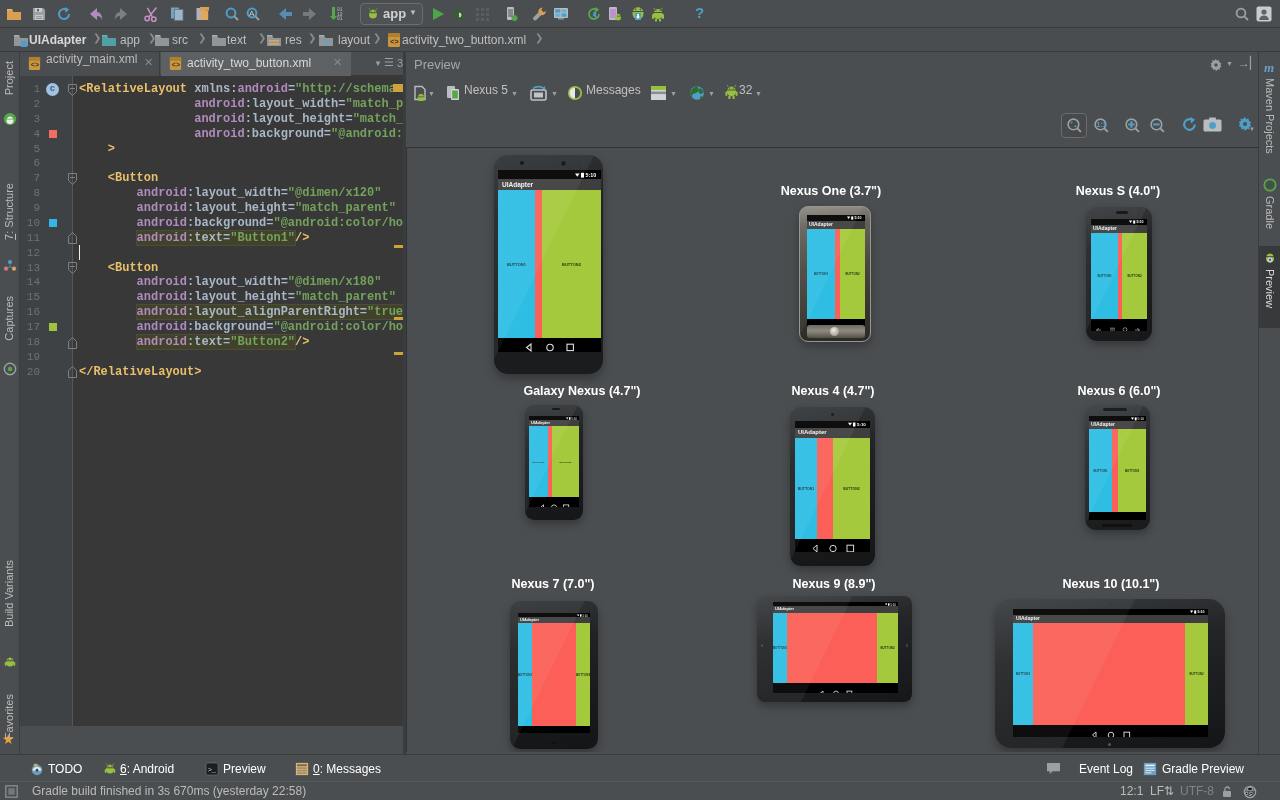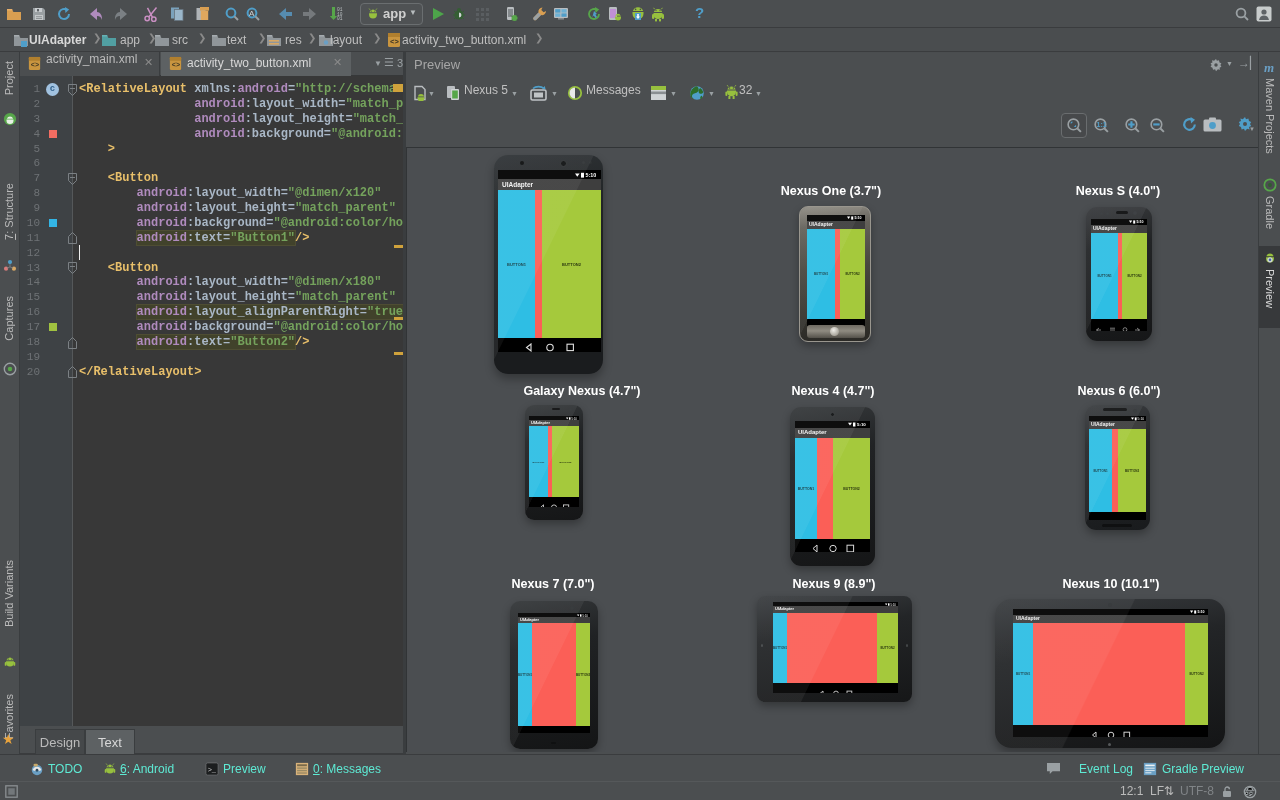--- a/index.html
+++ b/index.html
@@ -50,21 +50,21 @@
   .c1 { background:#2EBEE4; position:relative; }
   .cm { background:#FB5F57; position:relative; }
   .c2 { background:#A5C93C; position:relative; flex:1; }
   .nv { position:relative; background:#000; color:#e8e8e8; text-align:center; }
   .blabel { position:absolute; top:50%; left:50%; transform:translate(-50%,-50%); color:#143a40; font-weight:bold; }
   .c2 .blabel { color:#2c3a10; }
   .refl { position:absolute; left:0; top:0; right:0; bottom:0; border-radius:inherit;
           background:linear-gradient(116deg, rgba(255,255,255,0.055) 46%, rgba(255,255,255,0) 46.5%); pointer-events:none; }
 
   
-  #botbar { left:0; top:754px; width:1280px; height:27px; background:#4B4E50; border-top:1px solid #3a3c3e; color:#5eead4; font-size:12px; }
+  #botbar { left:0; top:754px; width:1280px; height:27px; background:#4B4E50; border-top:1px solid #3a3c3e; color:#ffffff; font-size:12px; }
   #statusbar { left:0; top:781px; width:1280px; height:19px; background:#4B4E50; border-top:1px solid #55585a; color:#bbbbbb; font-size:12px; }
   .bitem { position:absolute; top:6px; height:16px; line-height:16px; }
   .sitem { position:absolute; top:2px; height:15px; line-height:15px; }
 </style>
 </head>
 <body>
 <div id="root">
 
   <div class="abs" id="toolbar">
     <svg class="ticon" style="left:6px" viewBox="0 0 16 16">
@@ -235,21 +235,21 @@
         <rect x="3" y="8" width="10" height="1.6" fill="#D8A865"></rect>
         <rect x="3" y="11" width="10" height="1.6" fill="#D8A865"></rect>
       </svg>
     <span class="crumb" style="left:285px">res</span>
     <span class="chev" style="left:308px">❯</span>
     <svg class="crumb" style="left:318px" width="16" height="16" viewBox="0 0 16 16">
         <path fill="#90969a" d="M1 4h5l1.5 2H15v8H1z"></path>
         <path fill="#a6acb0" d="M1 3h5l1 1.5H1z"></path>
         <circle cx="8" cy="10.5" r="2.2" fill="#6a9fc4"></circle>
       </svg>
-    <span class="crumb" style="left:330px">layout</span>
+    <span class="crumb" style="left:338px">layout</span>
     <span class="chev" style="left:373px">❯</span>
     <svg class="crumb" style="left:386px" width="16" height="16" viewBox="0 0 16 16">
         <rect x="2" y="1" width="12" height="14" rx="1.5" fill="#C9953F"></rect>
         <rect x="2" y="1" width="12" height="4" fill="#b07f2e"></rect>
         <text x="4" y="11.6" font-size="7.4" fill="#3d3524" font-family="Liberation Mono" font-weight="bold">&lt;&gt;</text>
       </svg>
     <span class="crumb" style="left:402px">activity_two_button.xml</span>
     <span class="chev" style="left:535px">❯</span>
   </div>
 
@@ -377,24 +377,20 @@
         <span class="hl"><span class="ns">android</span>:text=<span class="str">"Button2"</span></span><span class="tag">/&gt;</span>
 
 <span class="tag">&lt;/RelativeLayout&gt;</span></div>
 
     <div class="abs" style="left:59px;top:169px;width:1px;height:15px;background:#eeeeee;"></div>
 
     <div class="abs" style="left:373px;top:8px;width:10px;height:8px;background:#CFA23C;"></div>
     <div class="abs" style="left:374px;top:169px;width:9px;height:3px;background:#CFA23C;"></div>
     <div class="abs" style="left:374px;top:241px;width:9px;height:3px;background:#CFA23C;"></div>
     <div class="abs" style="left:374px;top:276px;width:9px;height:3px;background:#CFA23C;"></div>
-  </div>
-  <div class="abs" id="dtbar">
-    <div class="dtab" style="left:15px;width:50px;background:#45484A;border:1px solid #3a3d3f;border-bottom:none;">Design</div>
-    <div class="dtab" style="left:65px;width:50px;background:#5D6163;border:1px solid #3a3d3f;border-bottom:none;color:#d8d8d8;">Text</div>
   </div>
 
   <div class="abs" style="left:403px;top:52px;width:3px;height:702px;background:#3a3d3f;"></div>
 
   <div class="abs" id="pvheader">
     <span class="abs" style="left:8px;top:4px;font-size:13px;color:#a6a6a6;">Preview</span>
     <svg class="abs" style="left:803px;top:5px" width="14" height="14" viewBox="0 0 16 16">
         <path fill="#9aa0a3" d="M8 1l1 2.2 2.4-.6.6 2.4L14.2 6 13 8l1.2 2-2.2 1 .6 2.4-2.4-.6L8 15l-1-2.2-2.4.6-.6-2.4L1.8 10 3 8 1.8 6l2.2-1-.6-2.4 2.4.6z"></path>
         <circle cx="8" cy="8" r="2" fill="#4B4E50"></circle>
       </svg>
@@ -818,20 +814,21 @@
         <rect x="2.6" y="9" width="10.8" height="1.4" fill="#cfe0ea"></rect>
         <rect x="2.6" y="11.6" width="7" height="1.4" fill="#cfe0ea"></rect>
       </svg>
     <span class="bitem" style="left:1162px">Gradle Preview</span>
   </div>
   <div class="abs" id="statusbar">
     <svg class="abs" style="left:5px;top:3px" width="13" height="13" viewBox="0 0 16 16">
         <rect x="1" y="1" width="14" height="14" fill="none" stroke="#8a8f92" stroke-width="1.6"></rect>
         <rect x="4" y="4" width="8" height="8" fill="#73787b"></rect>
       </svg>
+    <span class="sitem" style="left:32px">Gradle build finished in 3s 670ms (yesterday 22:58)</span>
     <span class="sitem" style="left:1120px">12:1</span>
     <span class="sitem" style="left:1150px">LF⇅</span>
     <span class="sitem" style="left:1180px;color:#808487">UTF-8</span>
     <svg class="abs" style="left:1222px;top:4px" width="11" height="12" viewBox="0 0 11 12">
         <rect x="1" y="5" width="8" height="6" rx="1" fill="#9aa0a3"></rect>
         <path fill="none" stroke="#9aa0a3" stroke-width="1.3" d="M3 5V3.2a2.2 2.2 0 0 1 4.4 0"></path>
       </svg>
     <svg class="abs" style="left:1243px;top:3px" width="14" height="14" viewBox="0 0 16 16">
         <circle cx="8" cy="8" r="6.5" fill="none" stroke="#9aa0a3" stroke-width="1.4"></circle>
         <path stroke="#9aa0a3" stroke-width="1.2" d="M3 6h10M5 6c0-2 1.4-3.4 3-3.4S11 4 11 6M5.5 9.5a1.4 1.4 0 1 0 0 .1M10.5 9.5a1.4 1.4 0 1 0 0 .1M7 12h2"></path>

